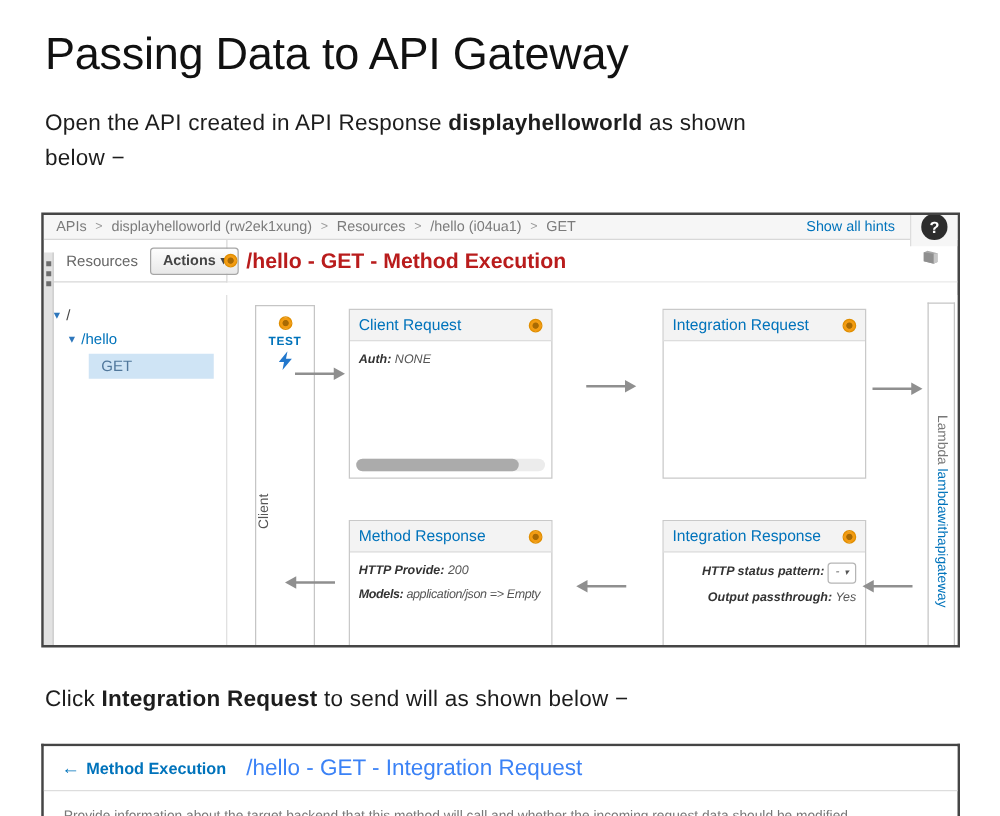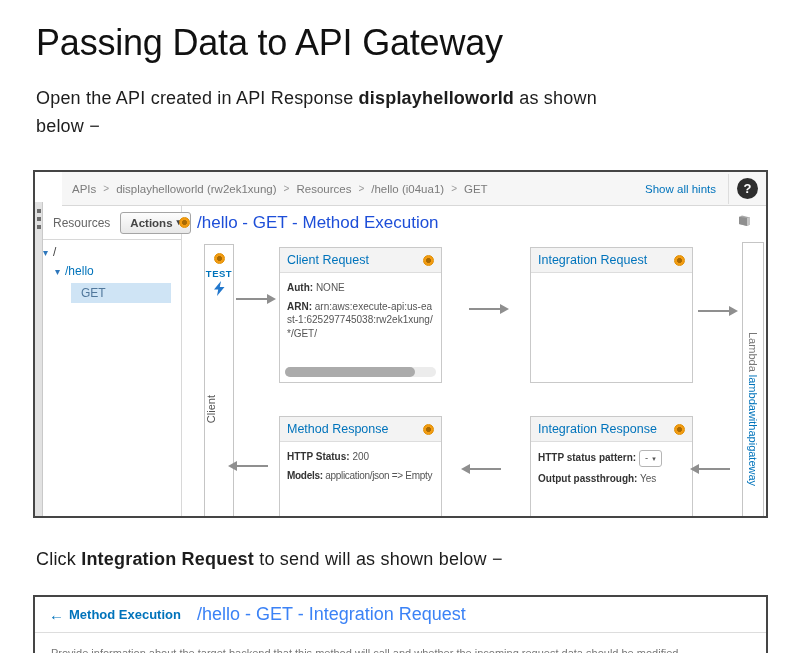--- a/index.html
+++ b/index.html
@@ -26,23 +26,23 @@
   
   .shot {
     left: 33px; width: 735px; background: #fff;
     border: 2px solid #454545; overflow: hidden;
   }
   .shot1 { top: 170px; height: 348px; }
   .shot2 { top: 595px; height: 60px; border-bottom: none; }
 
   
   .crumbbar {
-    height: 34px; background: #f6f6f6; border-bottom: 1px solid #d8d8d8;
+    height: 20px; background: #f6f6f6; border-bottom: 1px solid #d8d8d8;
     display: flex; align-items: center; padding: 0 0 0 10px;
-    font-size: 11.5px; color: #7b7b7b; white-space: nowrap; margin-left: 27px;
+    font-size: 11.5px; color: #7b7b7b; white-space: nowrap;
   }
   .crumb { color: #7b7b7b; cursor: pointer; }
   .crumb-sep { margin: 0 7px; color: #9a9a9a; font-size: 10px; }
   .hints-link { margin-left: auto; color: #0073bb; margin-right: 12px; cursor: pointer; }
   .help-cell {
     width: 38px; height: 30px; border-left: 1px solid #ddd;
     display: flex; align-items: center; justify-content: center; background: #f6f6f6;
   }
   .help-circle {
     width: 21px; height: 21px; border-radius: 50%; background: #2d2d2d;
@@ -67,21 +67,21 @@
   .actions-btn {
     background: linear-gradient(#fdfdfd, #e8e8e8); border: 1px solid #a5a5a5;
     border-radius: 3px; font-size: 11.5px; font-weight: bold; color: #454545;
     padding: 4px 9px; cursor: pointer; display: inline-flex; align-items: center; gap: 4px;
   }
   .actions-btn .caret { font-size: 9px; line-height: 1; }
   .title-area {
     flex: 1; display: flex; align-items: center; gap: 7px;
     border-bottom: 1px solid #e9e9e9; padding-left: 3px;
   }
-  .exec-title { font-size: 17px; color: #1d4ed8; }
+  .exec-title { font-size: 17px; color: #b91c1c; font-weight: bold; }
   .book-icon { margin-left: auto; margin-right: 14px; }
 
   
   .dot {
     width: 11px; height: 11px; border-radius: 50%; flex: 0 0 auto;
     background: radial-gradient(circle, #a96a03 0 2.2px, #f39c12 2.8px 100%);
     border: 1px solid #e08e00;
   }
   .title-dot { margin-left: -6px; }
 
@@ -98,21 +98,21 @@
   .tree-root-label { color: #444; }
   .tree-indent1 { padding-left: 12px; }
   .tree-get {
     margin-left: 28px; width: 100px; background: #cfe4f5; color: #50779b;
     padding: 3px 0 3px 10px; font-size: 12px; cursor: pointer;
   }
   .canvas { flex: 1; position: relative; background: #fff; }
 
   
   .client-col {
-    position: absolute; left: 22px; top: 8px; bottom: 0; width: 30px;
+    position: absolute; left: 22px; top: 8px; bottom: 0; width: 48px;
     border: 1px solid #c5c5c5; border-bottom: none; background: #fff;
     display: flex; flex-direction: column; align-items: center; padding-top: 8px;
   }
   .client-col .dot { margin-bottom: 4px; }
   .test-label { color: #0073bb; font-size: 9.5px; font-weight: bold; letter-spacing: .5px; cursor: pointer; }
   .bolt { margin-top: 2px; cursor: pointer; }
   .client-label {
     position: absolute; top: 150px; left: 0; right: 0; text-align: center;
     writing-mode: vertical-rl; transform: rotate(180deg);
     font-size: 11px; color: #555; margin: 0 auto;
@@ -121,27 +121,27 @@
   
   .mbox {
     position: absolute; width: 163px; background: #fff; border: 1px solid #c9c9c9;
   }
   .mbox-head {
     background: #f3f3f3; border-bottom: 1px solid #ddd; padding: 5px 7px;
     display: flex; align-items: center; justify-content: space-between;
   }
   .mbox-title { color: #0073bb; font-size: 12.5px; cursor: pointer; white-space: nowrap; }
   .mbox-content { padding: 8px 7px; font-size: 10px; color: #555; }
-  .mbox-content .row { margin-bottom: 5px; line-height: 1.35; }
+  .mbox-content .row { margin-bottom: 5px; line-height: 1.35; font-style: italic; }
   .mbox-content b { color: #333; }
   .arn-row { word-break: break-all; }
   .box-mreq { left: 97px; top: 11px; height: 136px; }
   .box-ireq { left: 348px; top: 11px; height: 136px; }
   .box-mres { left: 97px; top: 180px; height: 112px; }
-  .box-ires { left: 348px; top: 180px; height: 112px; }
+  .box-ires { left: 348px; top: 180px; height: 112px; text-align: right; }
   .models-row { white-space: nowrap; letter-spacing: -0.3px; }
 
   .hscroll-track {
     position: absolute; left: 5px; right: 5px; bottom: 5px; height: 10px;
     background: #ececec; border-radius: 5px;
   }
   .hscroll-thumb { width: 86%; height: 10px; background: #ababab; border-radius: 5px; }
 
   .pattern-select {
     display: inline-flex; align-items: center; gap: 4px;
@@ -263,41 +263,40 @@
         <span class="client-label">Client</span>
       </div>
 
       <div class="mbox box-mreq">
         <div class="mbox-head">
           <span class="mbox-title">Client Request</span>
           <span class="dot"></span>
         </div>
         <div class="mbox-content">
           <div class="row"><b>Auth:</b> <span>NONE</span></div>
-          <div class="row arn-row"><b>ARN:</b> <span>arn:aws:execute-api:us-east-1:625297745038:rw2ek1xung/*/GET/</span></div>
         </div>
         <div class="hscroll-track">
             <div class="hscroll-thumb"></div>
           </div>
       </div>
 
       <div class="mbox box-ireq">
         <div class="mbox-head">
           <span class="mbox-title">Integration Request</span>
           <span class="dot"></span>
         </div>
       </div>
 
       <div class="mbox box-mres">
         <div class="mbox-head">
           <span class="mbox-title">Method Response</span>
           <span class="dot"></span>
         </div>
         <div class="mbox-content">
-          <div class="row"><b>HTTP Status:</b> <span>200</span></div>
+          <div class="row"><b>HTTP Provide:</b> <span>200</span></div>
           <div class="row models-row"><b>Models:</b> <span>application/json =&gt; Empty</span></div>
         </div>
       </div>
 
       <div class="mbox box-ires">
         <div class="mbox-head">
           <span class="mbox-title">Integration Response</span>
           <span class="dot"></span>
         </div>
         <div class="mbox-content">

